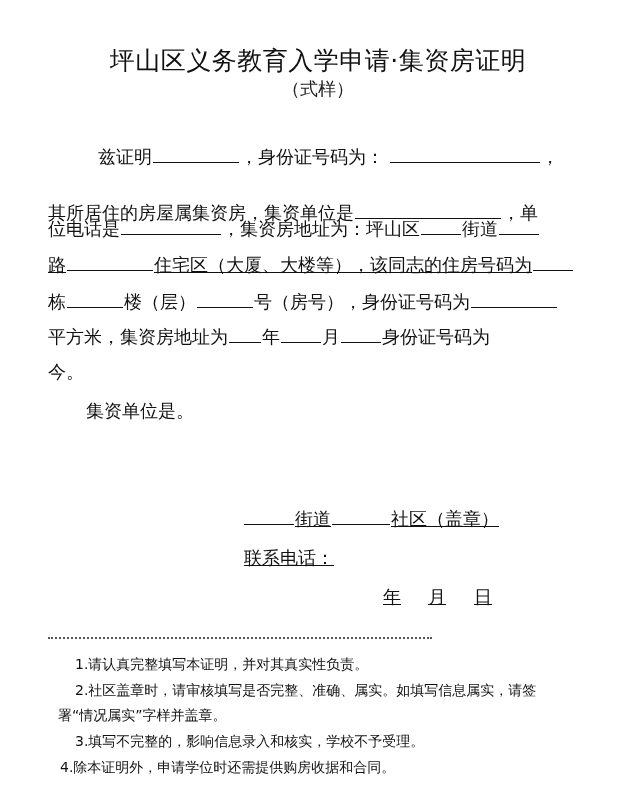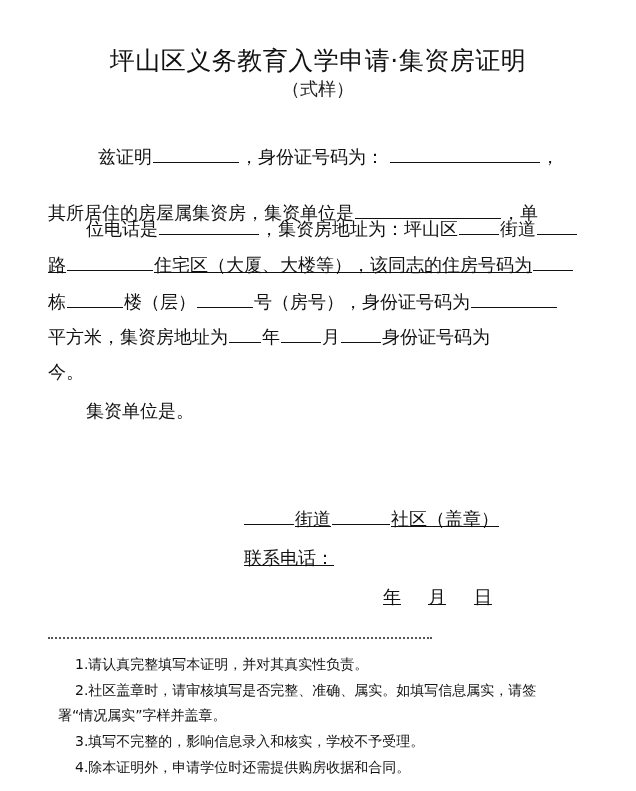--- a/index.html
+++ b/index.html
@@ -22,21 +22,21 @@
 <div class="abs title">坪山区义务教育入学申请·集资房证明</div>
 <div class="abs subtitle">（式样）</div>
 
 <div>
   <div class="line" style="top:142px; left:86px;margin-left:12px;">
     <span>兹证明</span><span class="blank" style="width:86px"></span><span>，身份证号码为：</span><span class="blank" style="width:150px;margin-left:6px"></span><span>，</span>
   </div>
   <div class="line" style="top:180px;margin-top:18px;">
     <span>其所居住的房屋属集资房，集资单位是</span><span class="blank" style="width:146px"></span><span>，单</span>
   </div>
-  <div class="line" style="top:214px;margin-left:38px;">
+  <div class="line" style="top:214px;">
     <span>位电话是</span><span class="blank" style="width:100px"></span><span>，集资房地址为：坪山区</span><span class="blank" style="width:40px"></span><span>街道</span><span class="blank" style="width:40px"></span>
   </div>
   <div class="line" style="top:250px;text-decoration:underline;">
     <span>路</span><span class="blank" style="width:86px"></span><span>住宅区（大厦、大楼等），该同志的住房号码为</span><span class="blank" style="width:40px"></span>
   </div>
   <div class="line" style="top:287px;">
     <span>栋</span><span class="blank" style="width:56px"></span><span>楼（层）</span><span class="blank" style="width:56px"></span><span>号（房号），身份证号码为</span><span class="blank" style="width:86px"></span>
   </div>
   <div class="line" style="top:322px;">
     <span>平方米，集资房地址为</span><span class="blank" style="width:32px"></span><span>年</span><span class="blank" style="width:40px"></span><span>月</span><span class="blank" style="width:40px"></span><span>身份证号码为</span>
@@ -57,14 +57,14 @@
   <div class="abs sign" style="top:583px; left:474px;">日</div>
 </div>
 
 <div class="dotted"></div>
 
 <div>
   <div class="note" style="top:654px; left:75px;">1.请认真完整填写本证明，并对其真实性负责。</div>
   <div class="note" style="top:680px; left:75px;">2.社区盖章时，请审核填写是否完整、准确、属实。如填写信息属实，请签</div>
   <div class="note" style="top:705px; left:58px;">署“情况属实”字样并盖章。</div>
   <div class="note" style="top:731px; left:75px;">3.填写不完整的，影响信息录入和核实，学校不予受理。</div>
-  <div class="note" style="top:757px; left:75px;">4.除本证明外，申请学位时还需提供购房收据和合同。</div>
+  <div class="note" style="top:757px; left:60px;">4.除本证明外，申请学位时还需提供购房收据和合同。</div>
 </div>
 
 </body></html>

